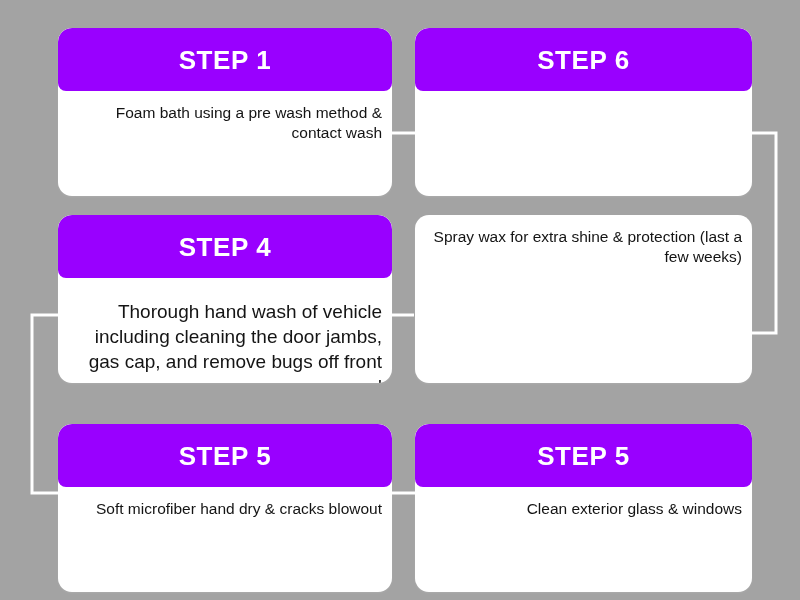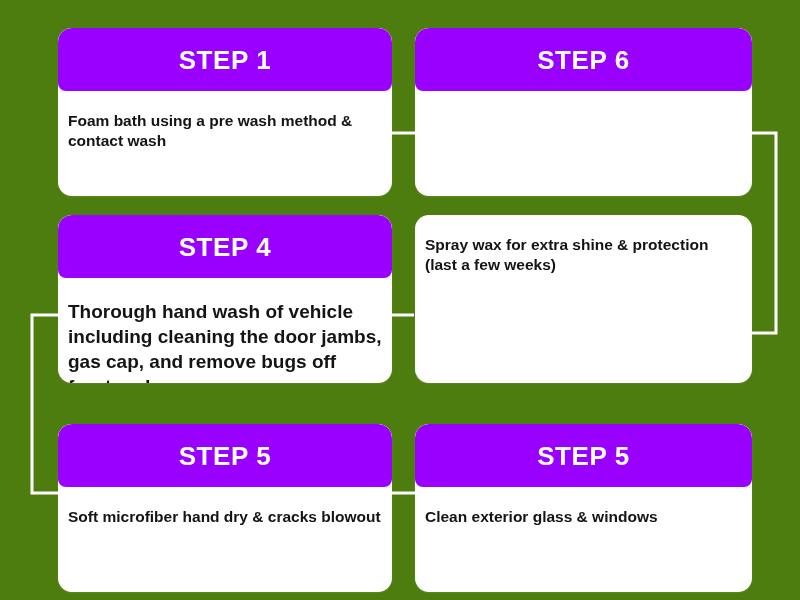--- a/index.html
+++ b/index.html
@@ -4,21 +4,21 @@
 <style>
   html, body {
     margin: 0;
     padding: 0;
     background: #000000;
   }
   #canvas {
     position: relative;
     width: 800px;
     height: 600px;
-    background: #4d7c0f;
+    background: #a3a3a3;
     overflow: hidden;
     font-family: "Liberation Sans", sans-serif;
   }
   
   #connectors {
     position: absolute;
     left: 0;
     top: 0;
     width: 800px;
     height: 600px;
@@ -44,24 +44,23 @@
     padding: 19px 6px 18px 6px;
     border-radius: 14px 14px 8px 8px;
     flex: 0 0 auto;
     user-select: none;
   }
   .step-body {
     flex: 1 1 auto;
     color: #141414;
     font-size: 15.5px;
     line-height: 1.32;
-    text-align: left;
-    padding: 20px 10px 8px 10px;
+    text-align: right;
+    padding: 12px 10px 8px 10px;
     box-sizing: border-box;
-    font-weight: bold;
   }
   .step-body.tight {
     padding-top: 9px;
     font-size: 19px;
   }
 
   
   .col-left  { left: 58px;  width: 334px; }
   .col-right { left: 415px; width: 337px; }
 

